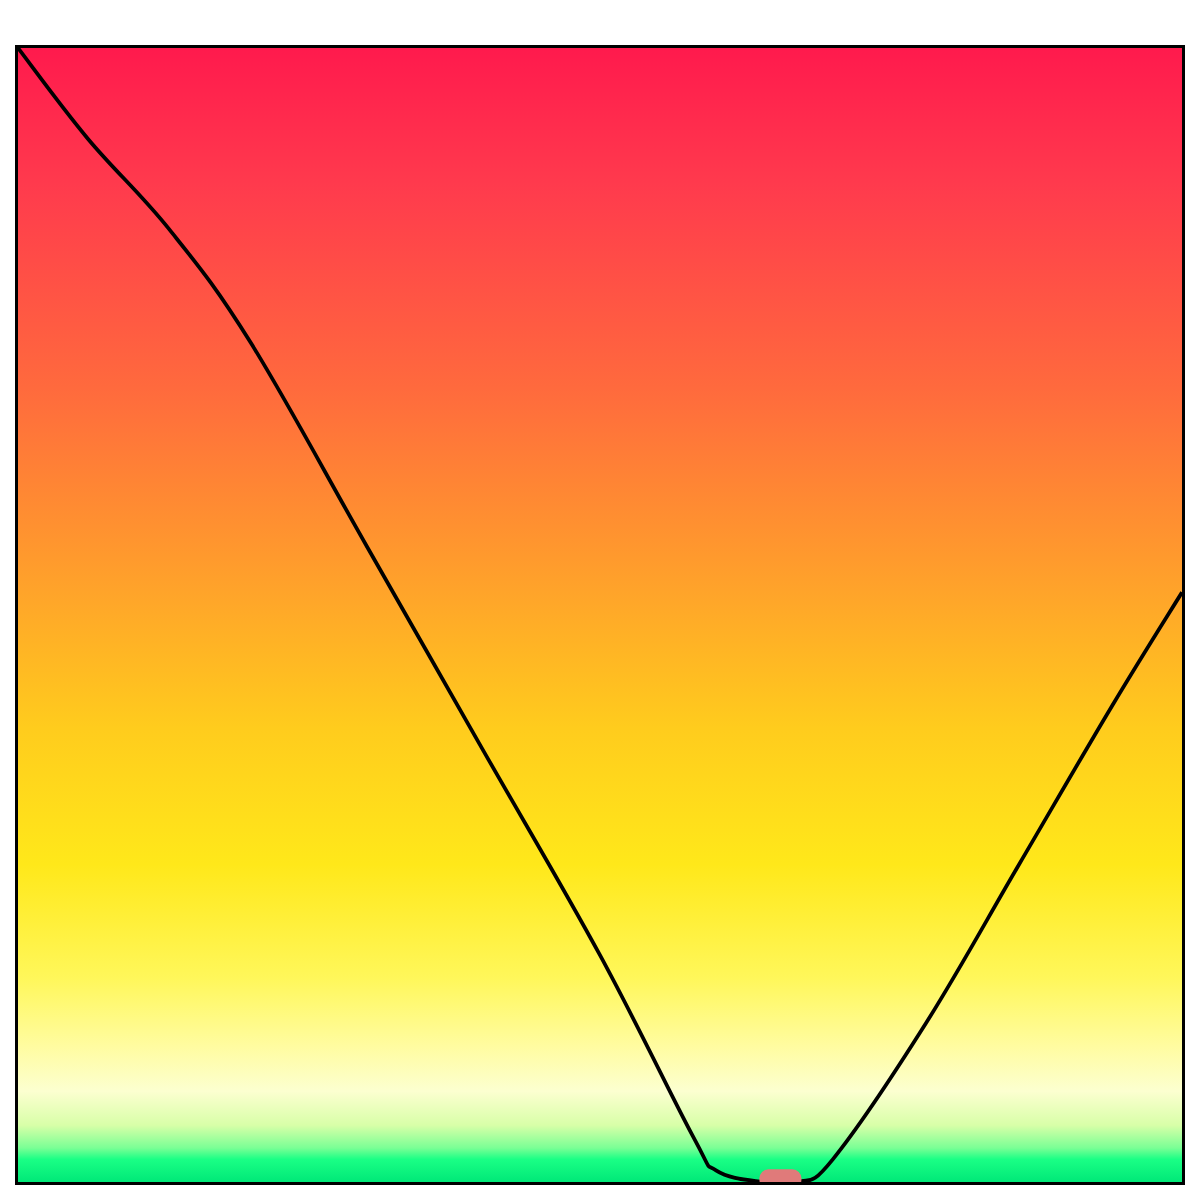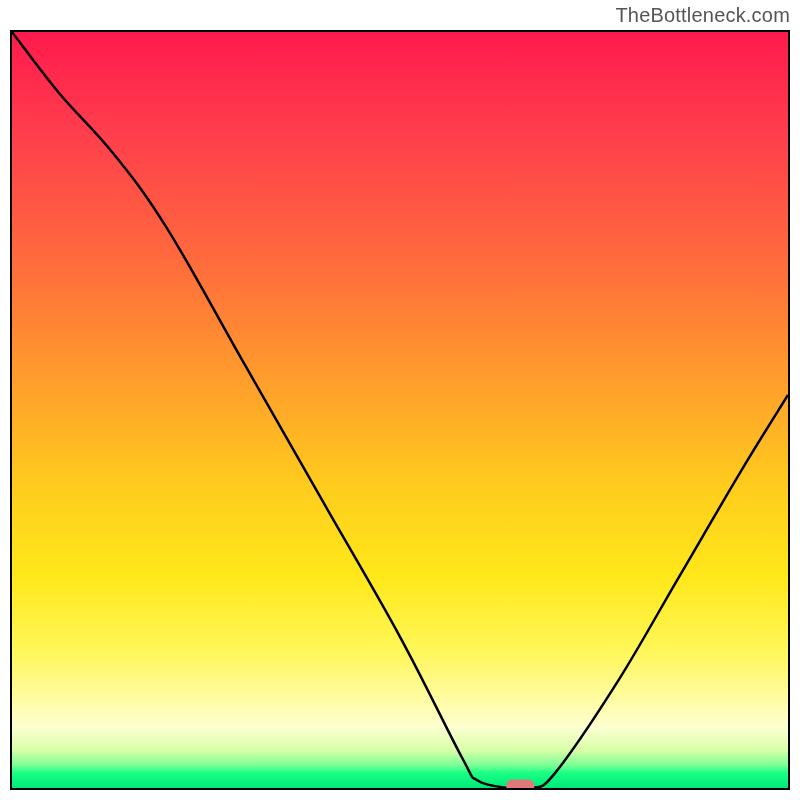--- a/index.html
+++ b/index.html
@@ -72,21 +72,20 @@
     font-size: 20px;
     color: #555555;
     font-family: Arial, Helvetica, sans-serif;
     letter-spacing: 0.2px;
   }
 </style>
 </head>
 <body>
 
 <div class="chart-container">
-  <div class="watermark">TheBottleneck.com</div>
 
   <div class="plot-area">
     <div class="gradient-bg"></div>
     <svg class="curve-svg" viewBox="0 0 776 756" preserveAspectRatio="none">
       <path id="curve-path" class="curve-path" d="M 0 0 C 8.380799999999999 10.886400000000004, 28.401599999999995 38.707200000000014, 46.559999999999995 60.48000000000002 C 64.7184 82.25280000000002, 81.32480000000001 96.46560000000002, 100.88000000000001 120.96000000000004 C 120.43520000000001 145.45440000000005, 131.45440000000002 158.45760000000007, 155.20000000000002 196.56000000000006 C 178.9456 234.66240000000005, 204.86399999999998 283.6512, 232.79999999999998 332.64 C 260.736 381.62879999999996, 282.46400000000006 419.7312, 310.40000000000003 468.71999999999997 C 338.336 517.7088, 362.8576 558.5328, 388 604.8 C 413.1424 651.0672, 436.11199999999997 699.9048, 450.08 725.76 C 464.048 751.6152, 457.21919999999994 742.9968, 465.59999999999997 748.44 C 473.9808 753.8832000000001, 486.8624 754.6392, 496.64 756 C 506.4176 757.3608, 511.5392000000001 758.7216, 519.9200000000001 756 C 528.3008000000001 753.2784, 527.8352 759.9312, 543.1999999999999 740.88 C 558.5647999999999 721.8288, 582.9312 685.5408, 605.28 650.16 C 627.6288 614.7792, 645.0112 582.4223999999999, 667.36 544.3199999999999 C 689.7088 506.21759999999995, 709.8847999999999 471.1392, 729.4399999999999 438.48 C 748.9952 405.8208, 767.6192 376.488, 776 362.88"></path>
       <rect id="marker-rect" class="marker" rx="6" ry="6" width="28" height="13" x="494.28000000000003" y="747.5" fill="#e07a7a"></rect>
     </svg>
   </div>
 </div>
 

